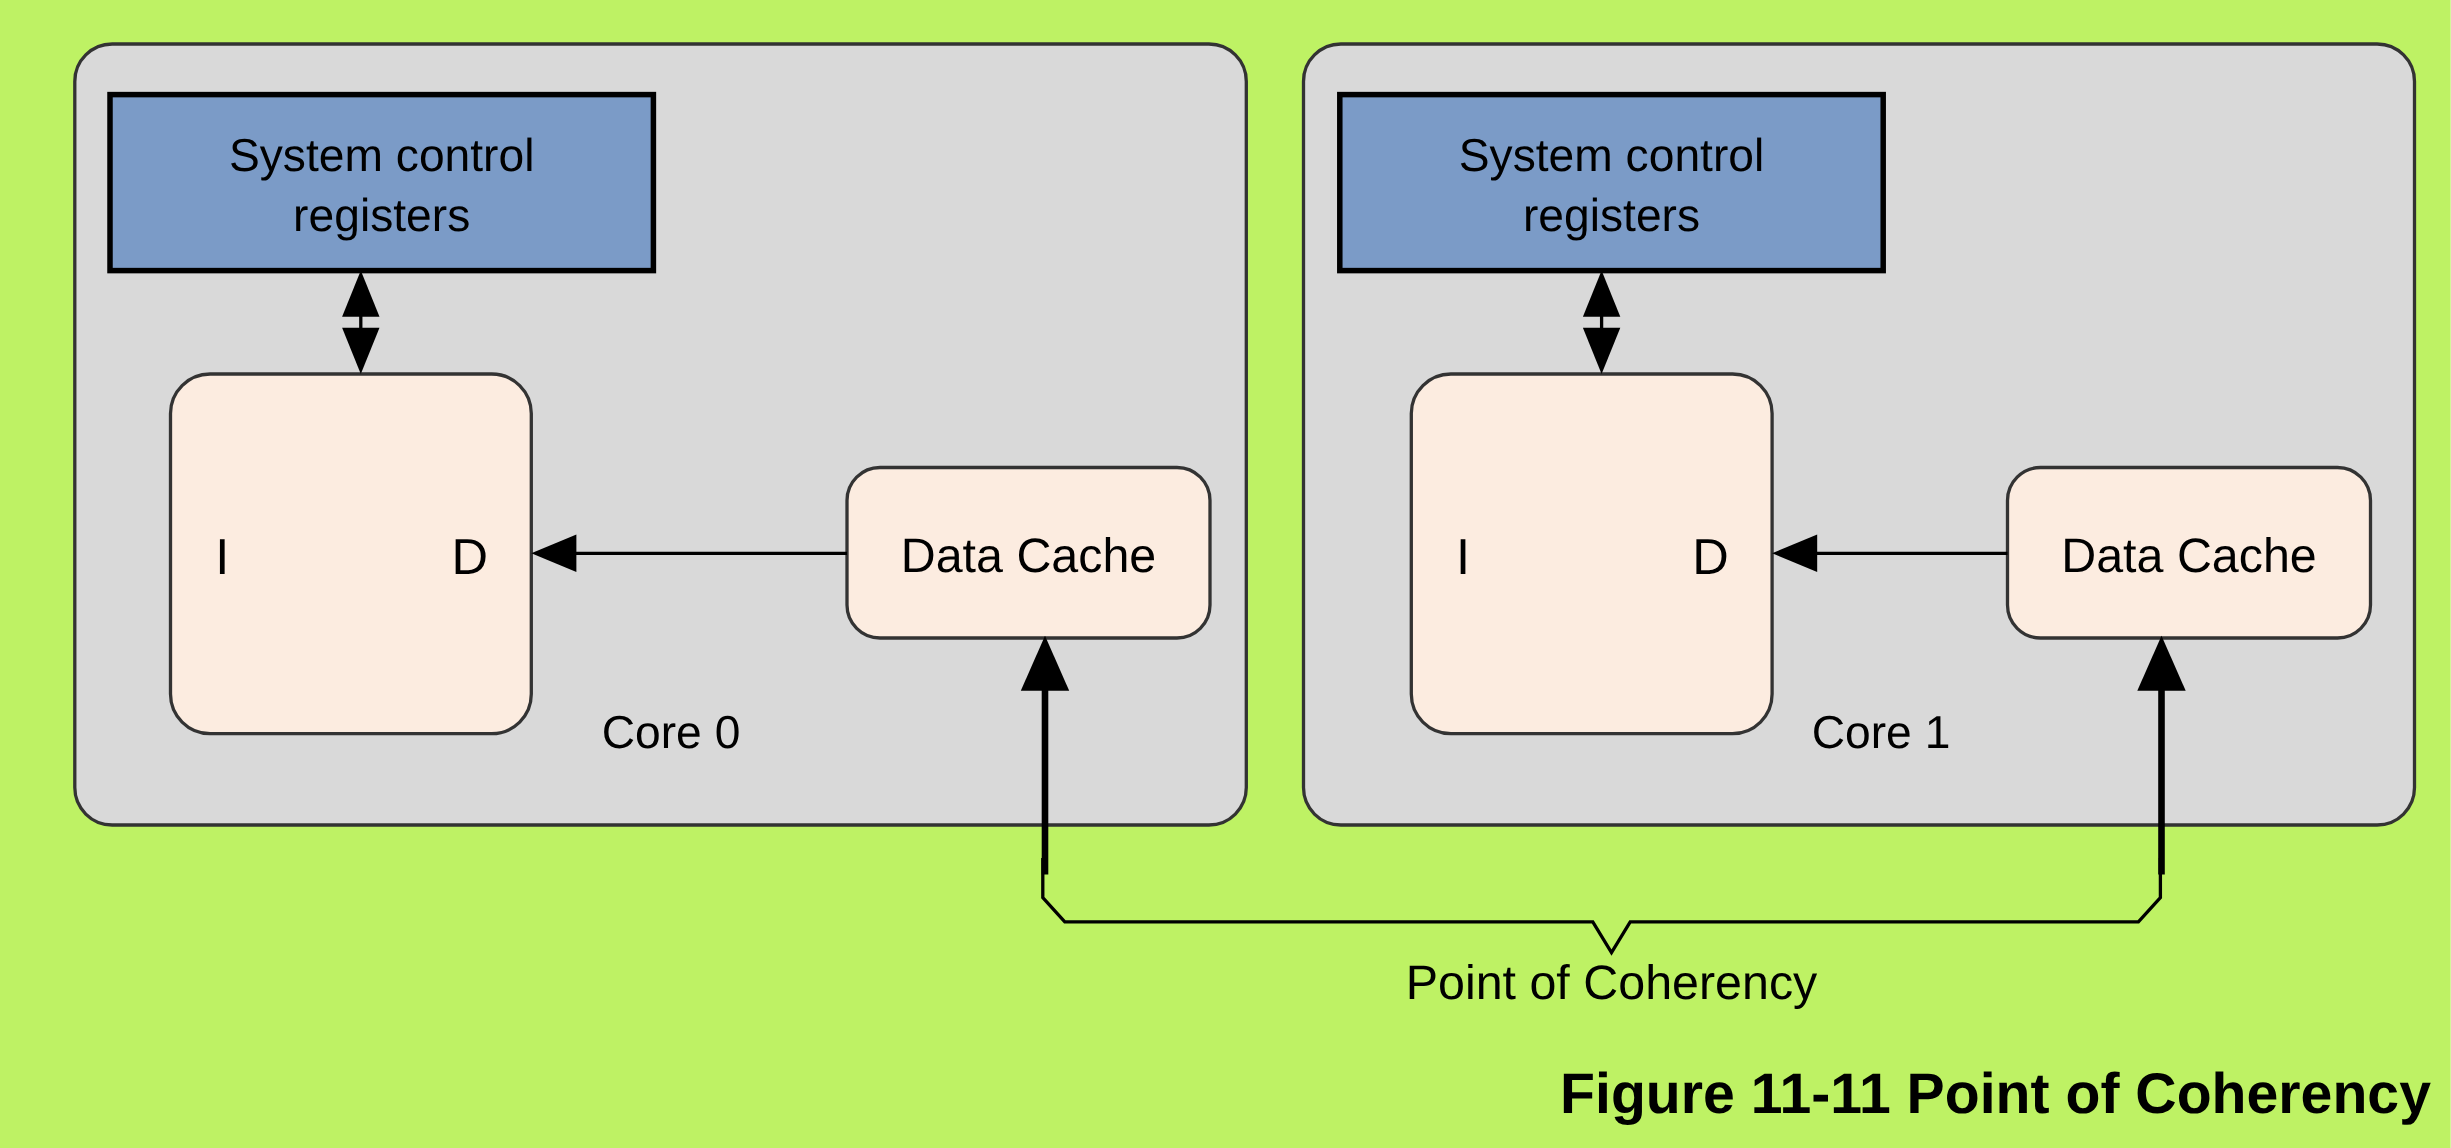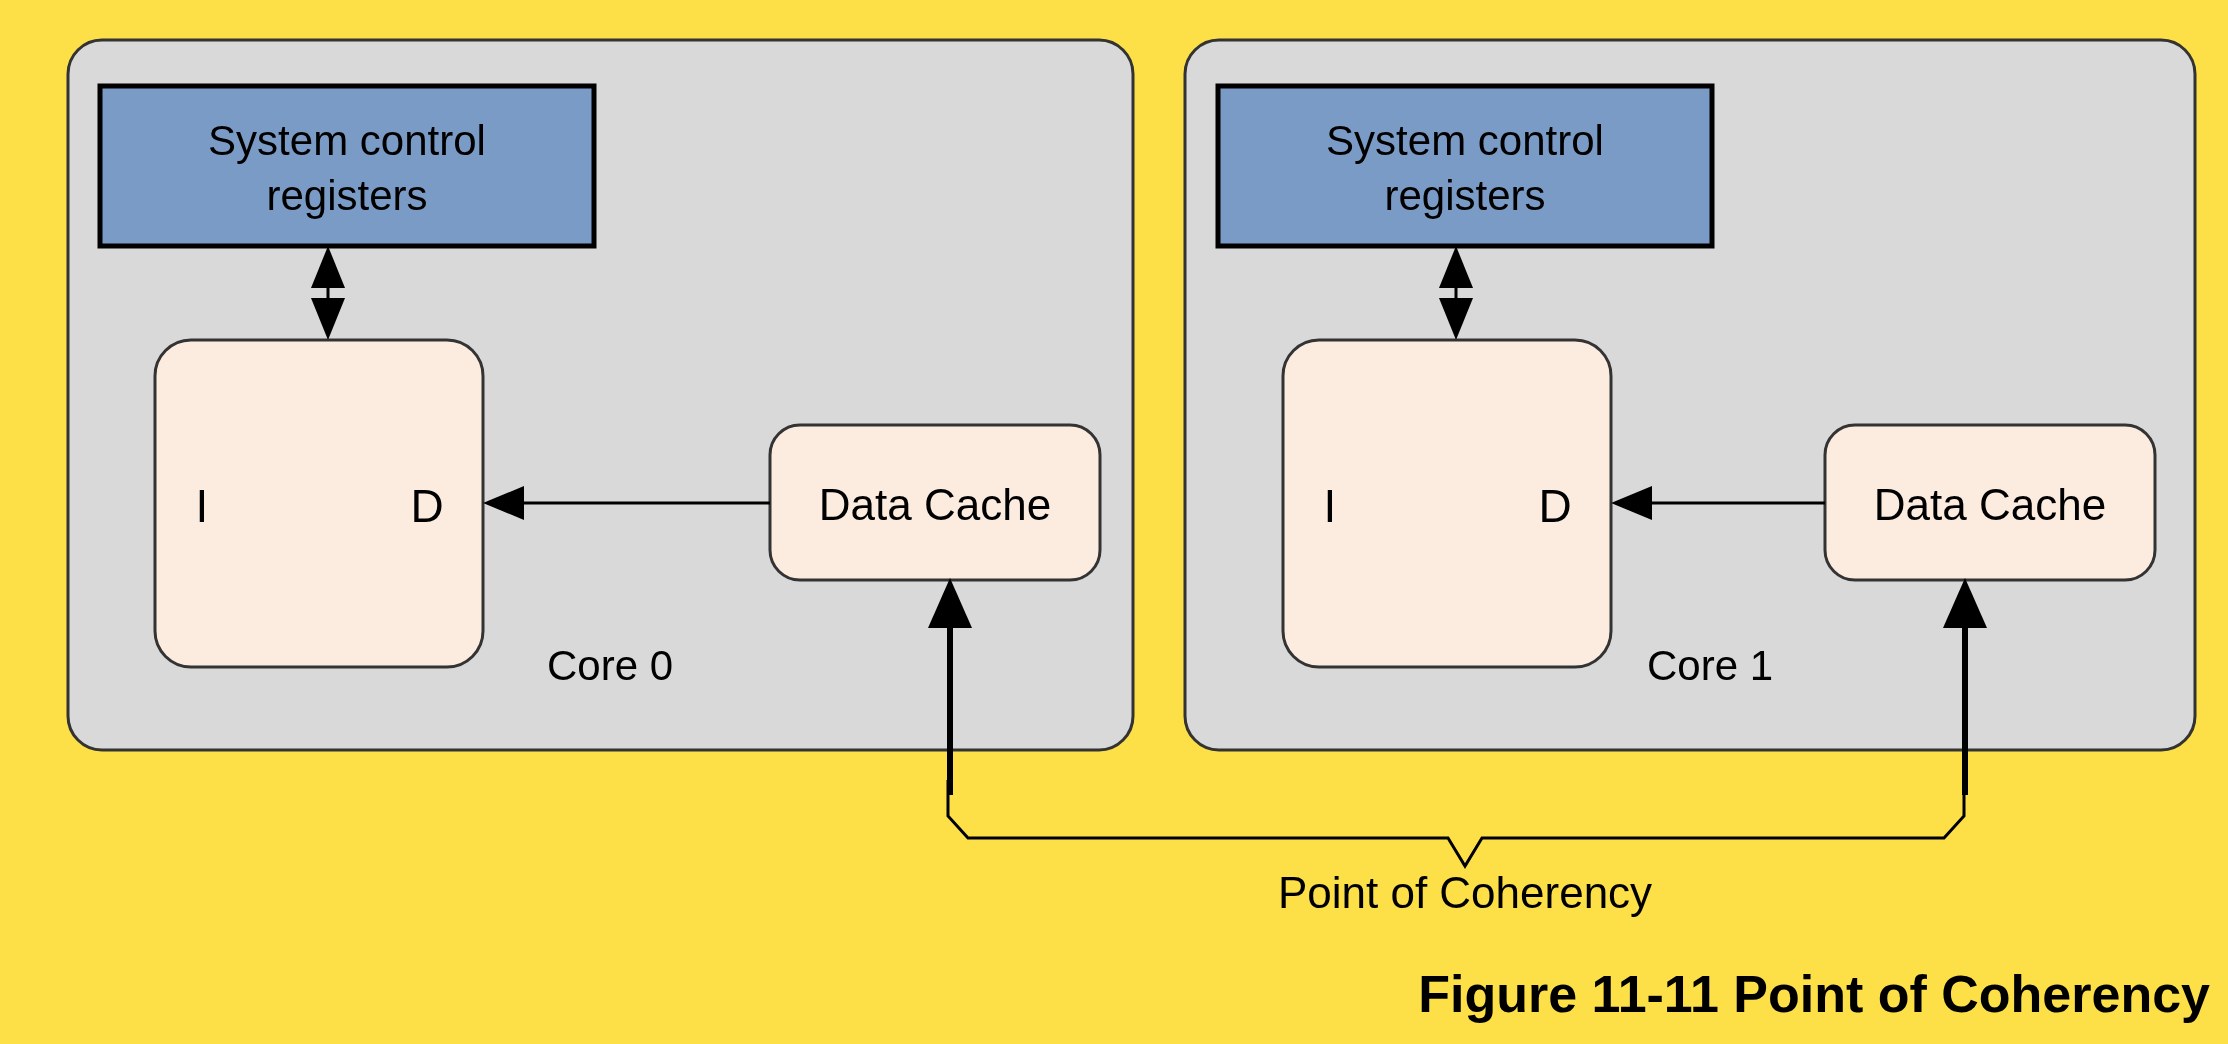--- a/index.html
+++ b/index.html
@@ -10,21 +10,21 @@
   body {
     width: 2228px;
     height: 1044px;
     font-family: "Liberation Sans", sans-serif;
     overflow: hidden;
   }
   #figure-root {
     position: relative;
     width: 2228px;
     height: 1044px;
-    background: #fde047;
+    background: #bef264;
   }
   svg.diagram {
     position: absolute;
     left: 0;
     top: 0;
     width: 2228px;
     height: 1044px;
     display: block;
   }
   .core-panel-shape {

